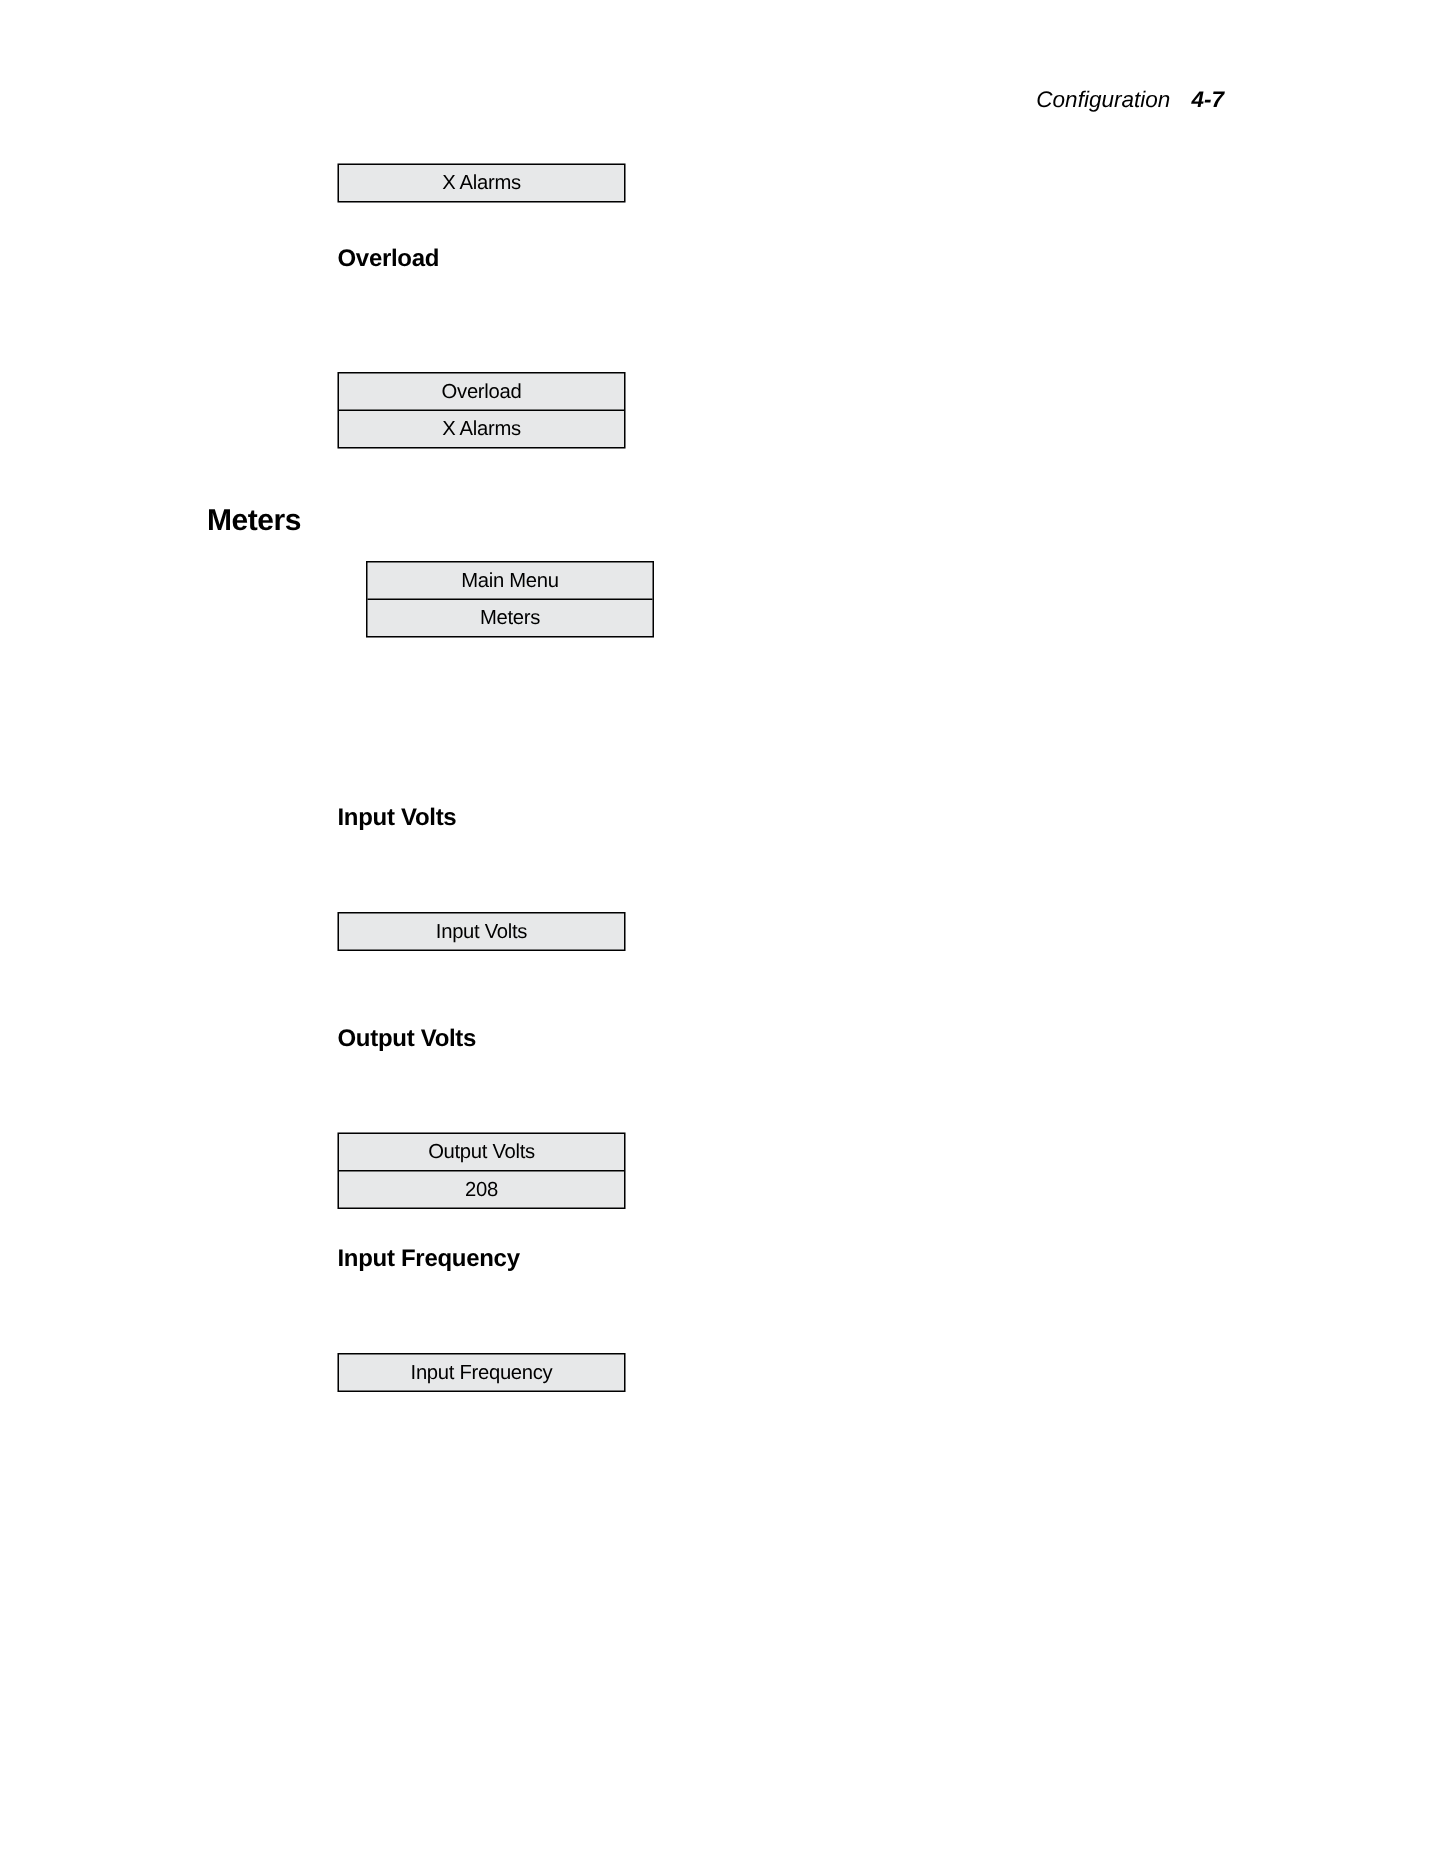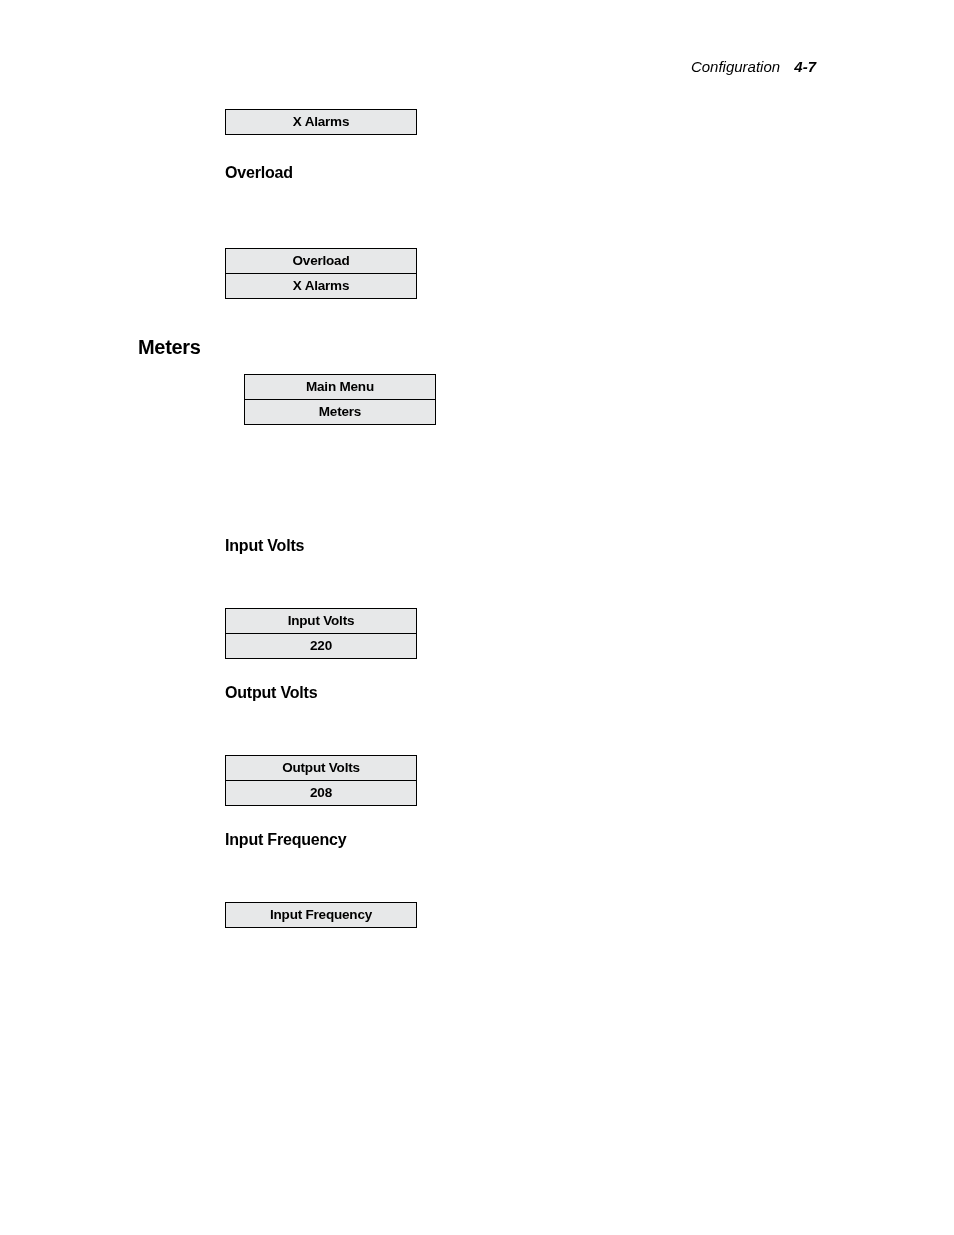--- a/index.html
+++ b/index.html
@@ -45,21 +45,20 @@
     letter-spacing: -0.2px;
   }
   .lcd {
     position: absolute;
     left: 225px;
     width: 190px;
     border: 1px solid #000;
     background: #e7e8e9;
     font-size: 13.5px;
     font-stretch: condensed;
-    font-weight: bold;
   }
   .lcd .row {
     height: 24px;
     line-height: 24px;
     text-align: center;
     letter-spacing: -0.2px;
   }
   .lcd .row + .row {
     border-top: 1px solid #000;
   }
@@ -89,21 +88,20 @@
 
   <div class="lcd" style="top:374px;margin-left:19px;">
     <div class="row">Main Menu</div>
     <div class="row">Meters</div>
   </div>
 
   <div class="h3" style="top:537px;">Input Volts</div>
 
   <div class="lcd" style="top:608px;">
     <div class="row">Input Volts</div>
-    <div class="row">220</div>
   </div>
 
   <div class="h3" style="top:684px;">Output Volts</div>
 
   <div class="lcd" style="top:755px;">
     <div class="row">Output Volts</div>
     <div class="row">208</div>
   </div>
 
   <div class="h3" style="top:831px;">Input Frequency</div>

